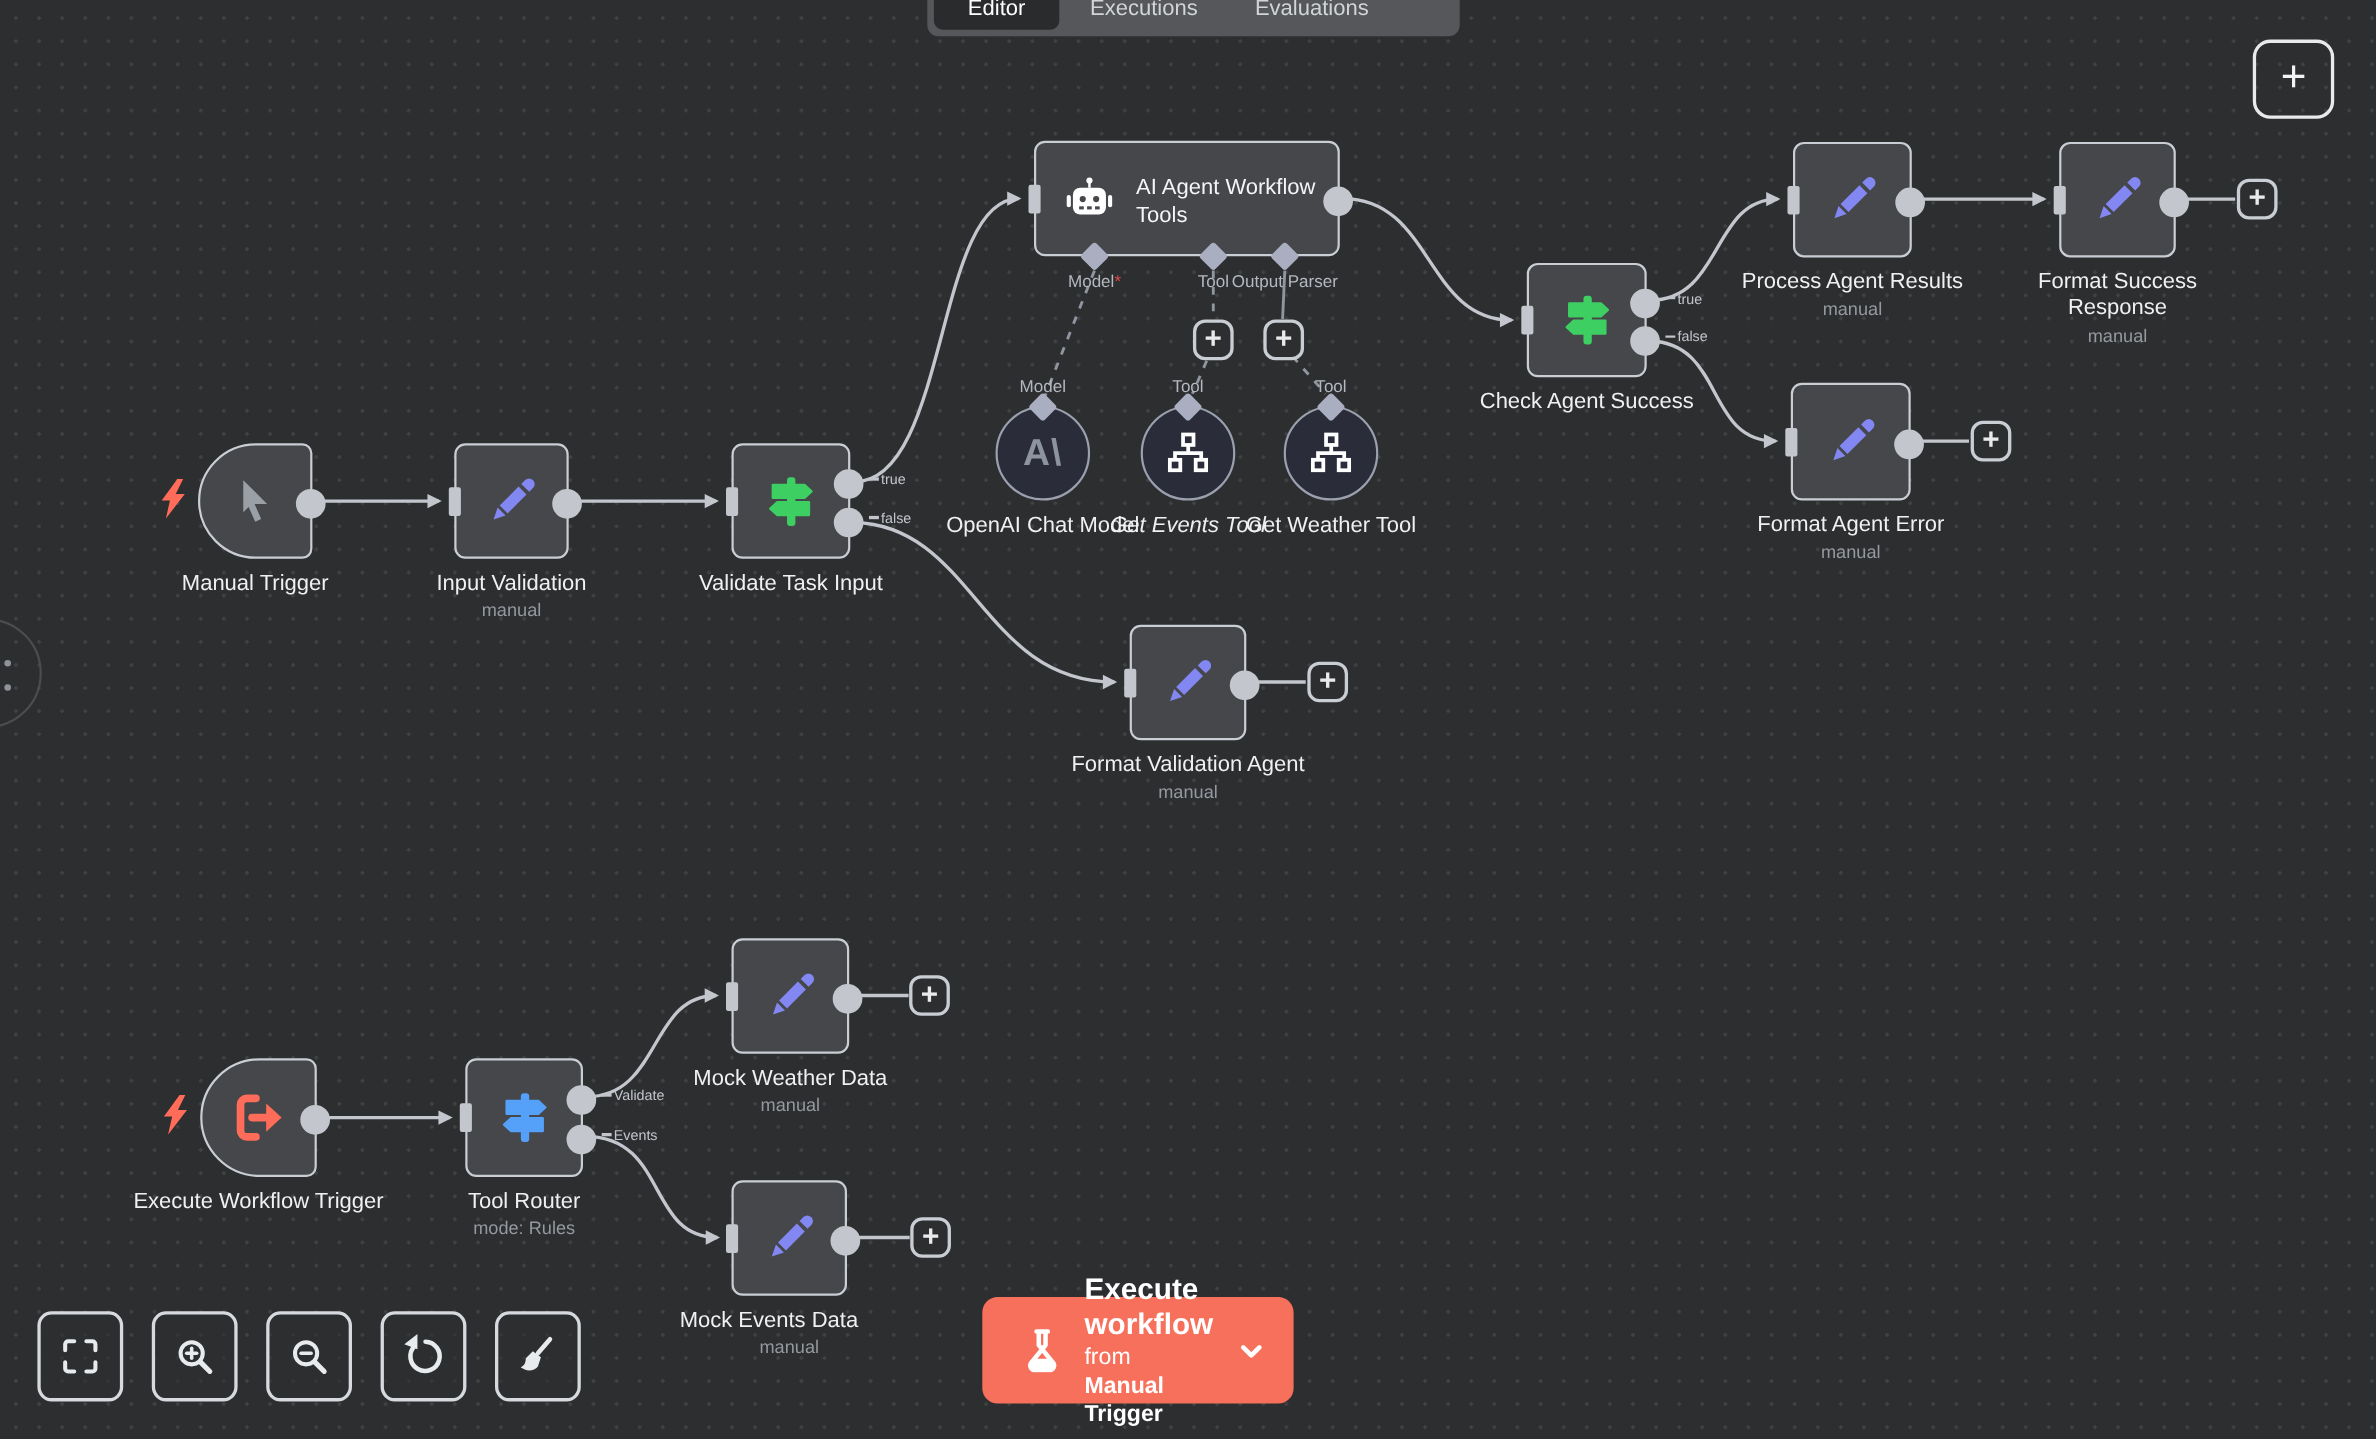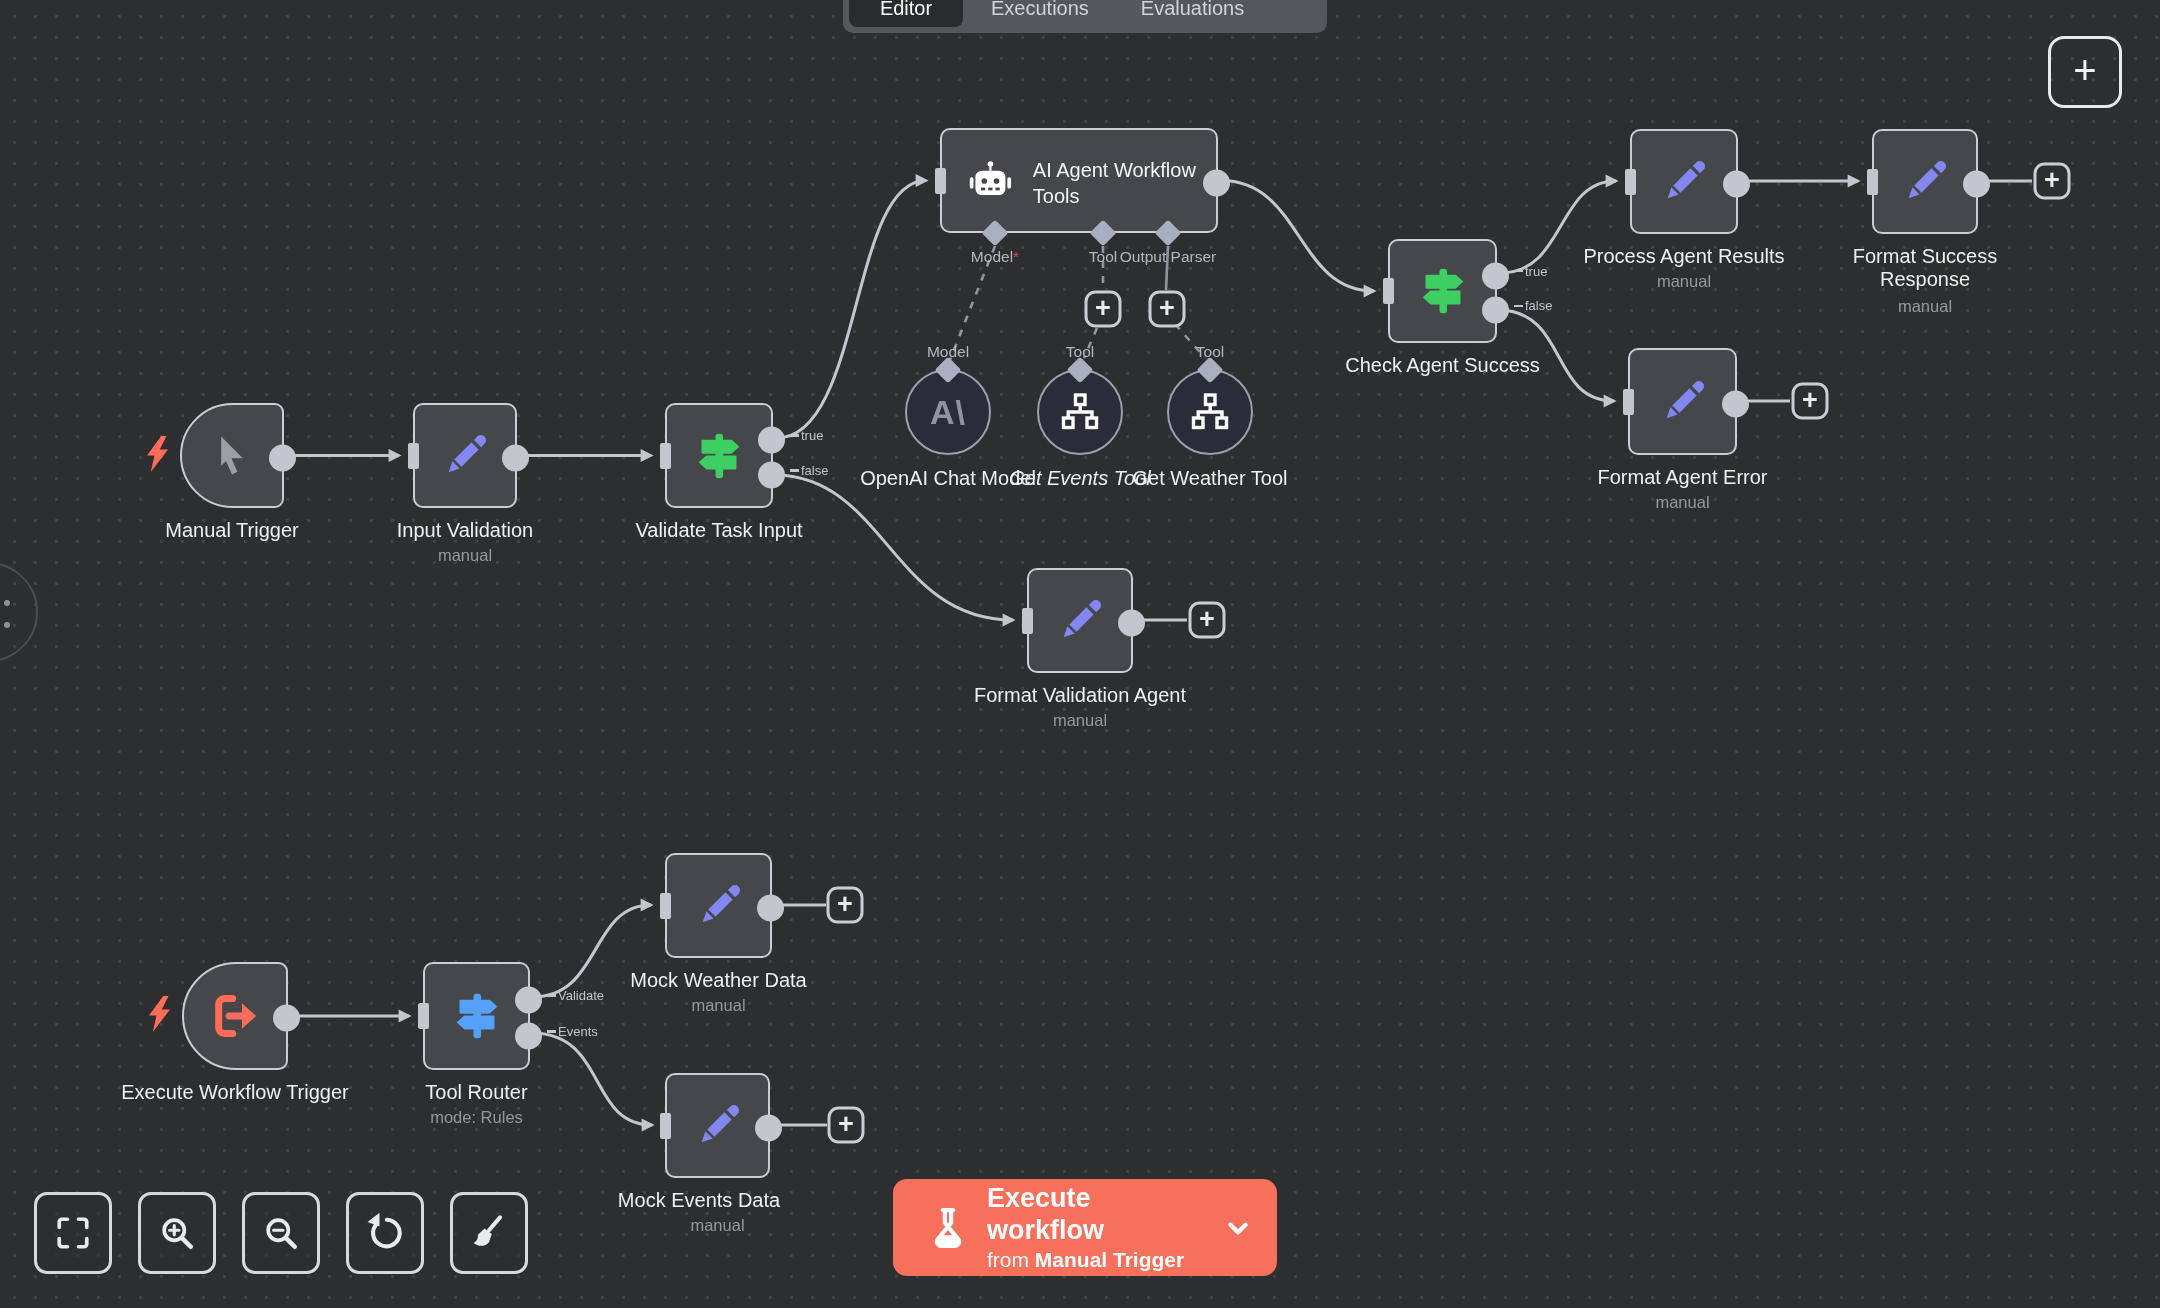--- a/index.html
+++ b/index.html
@@ -99,21 +99,21 @@
 
   
   .controls { position:absolute; left:34px; top:1192px; display:flex; gap:26px; }
   .ctl-btn {
     width:78px; height:82px; border:3px solid #d6dade; border-radius:13px;
     background:rgba(45,46,48,0.6); display:flex; align-items:center; justify-content:center;
   }
 
   
   .exec-btn {
-    position:absolute; left:893px; top:1179px; width:384px; height:97px;
+    position:absolute; left:893px; top:1179px; width:283px; height:97px;
     background:#f7705c; border-radius:14px;
     display:flex; align-items:center; padding:0 26px 0 38px; gap:22px; color:#fff;
   }
   .exec-text { flex:1; }
   .exec-title { font-size:27px; font-weight:700; line-height:1.2; }
   .exec-sub { font-size:21px; font-weight:400; line-height:1.25; }
   .exec-sub b { font-weight:700; }
 
   .edge-circle {
     position:absolute; left:-62px; top:562px; width:100px; height:100px;

